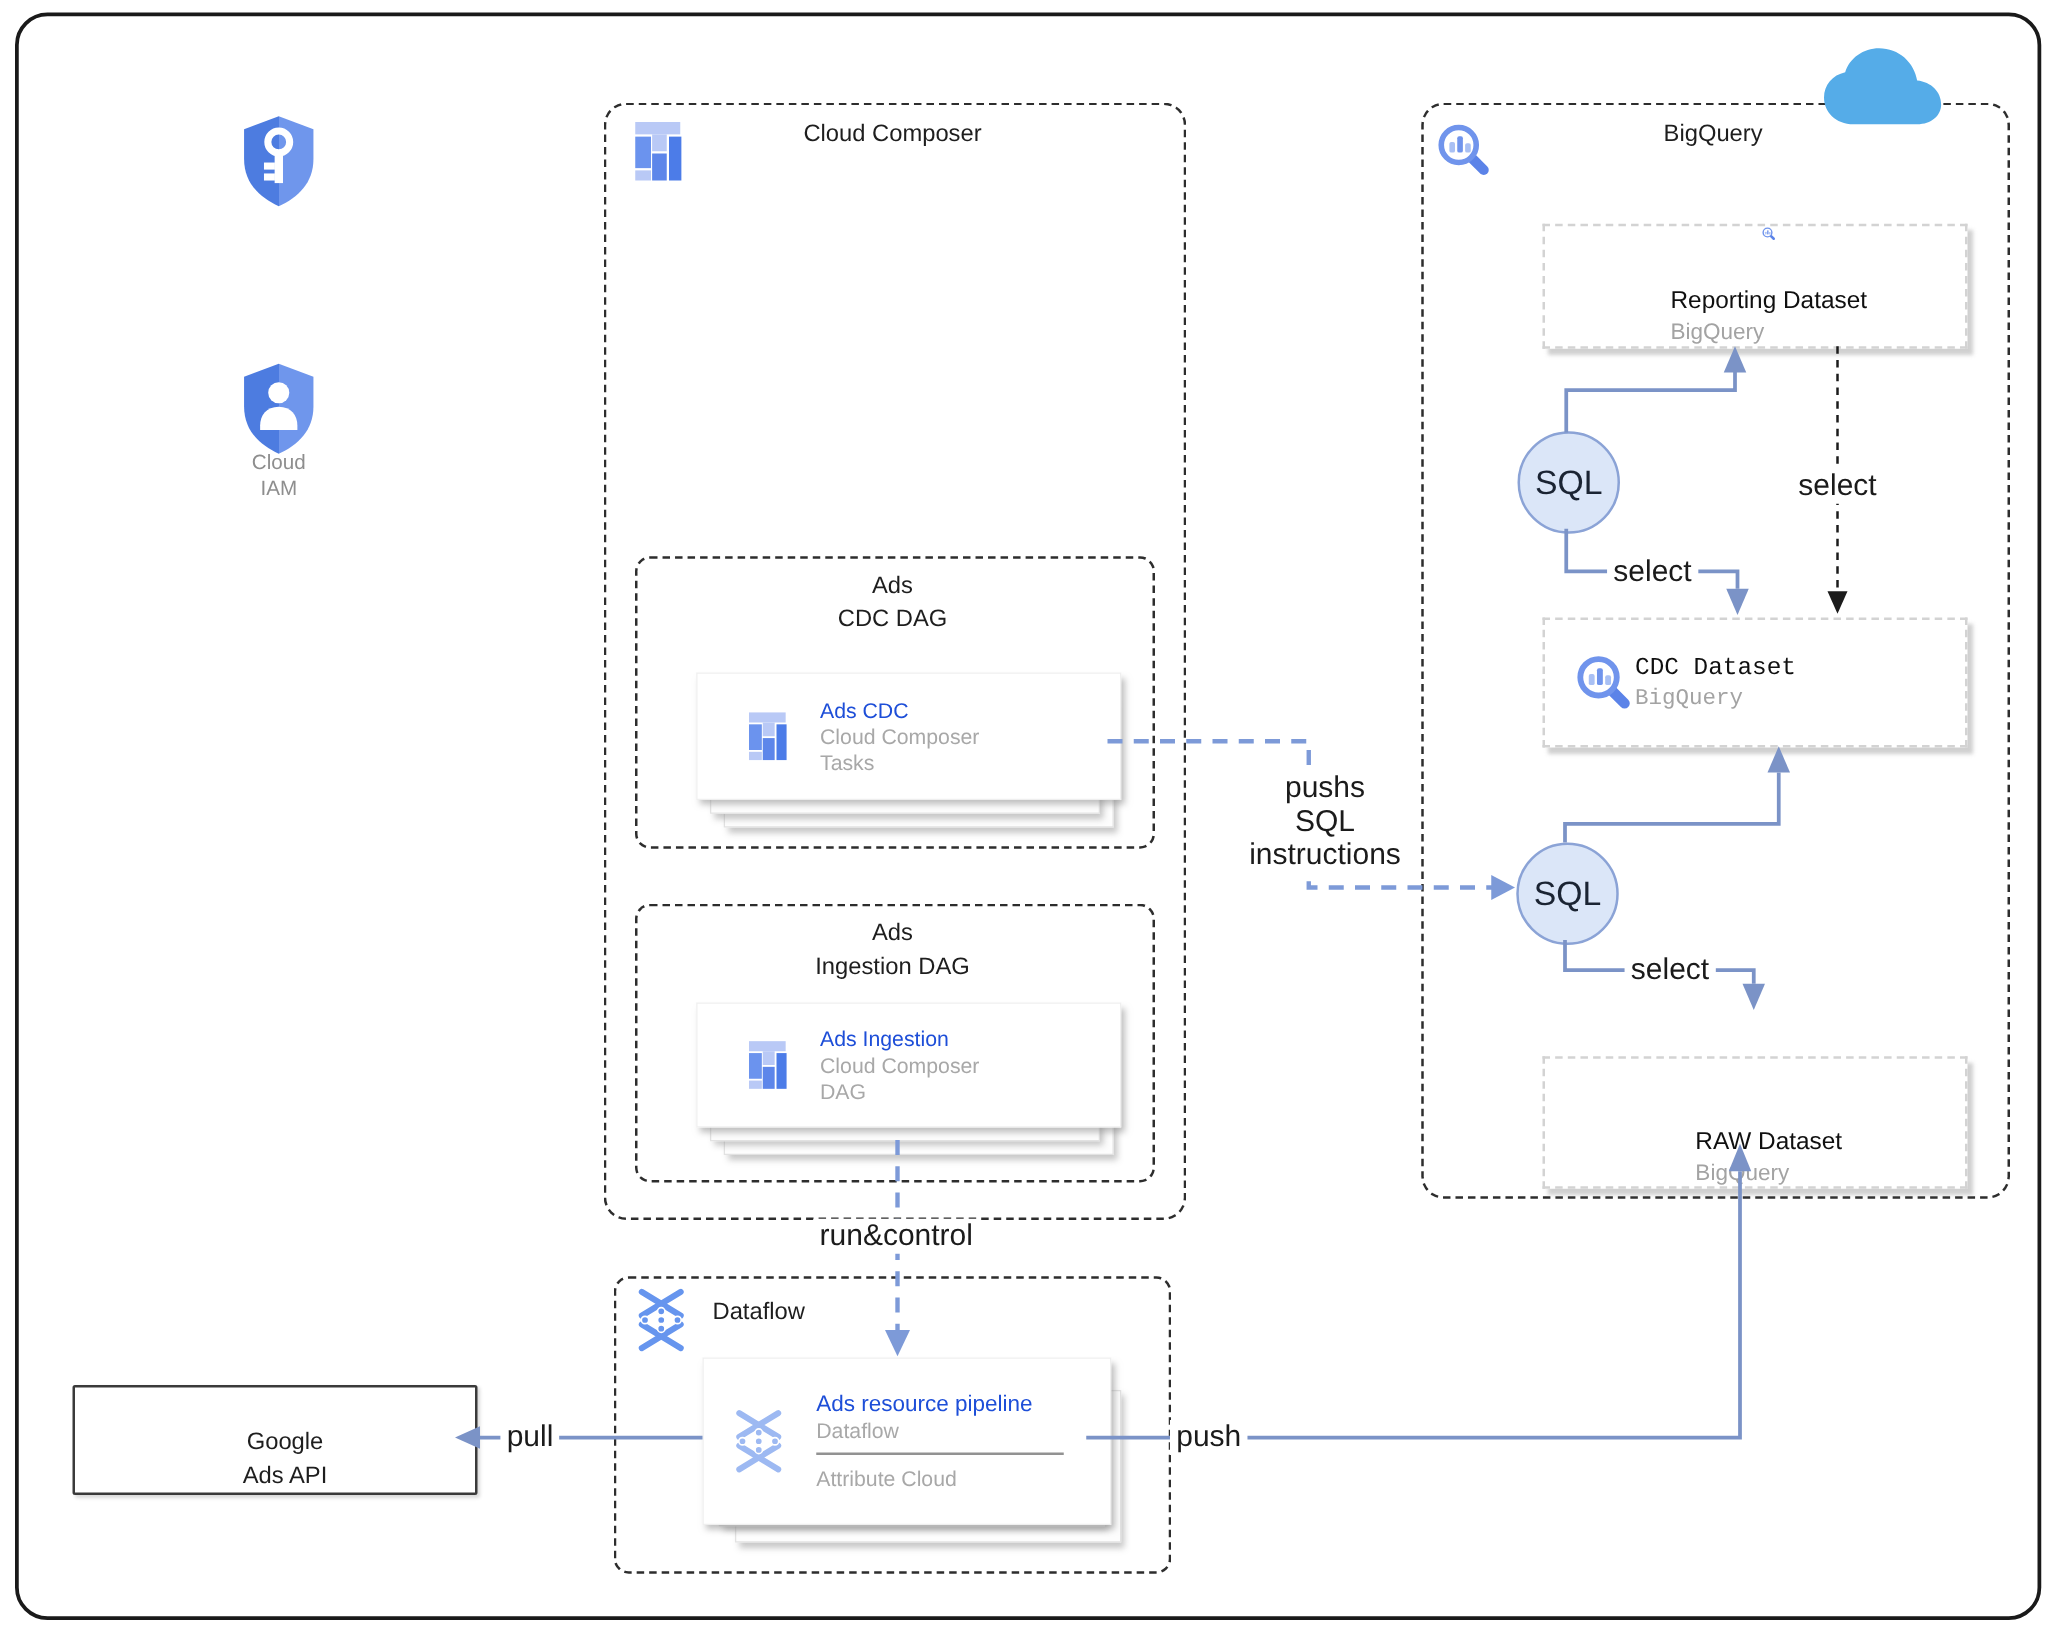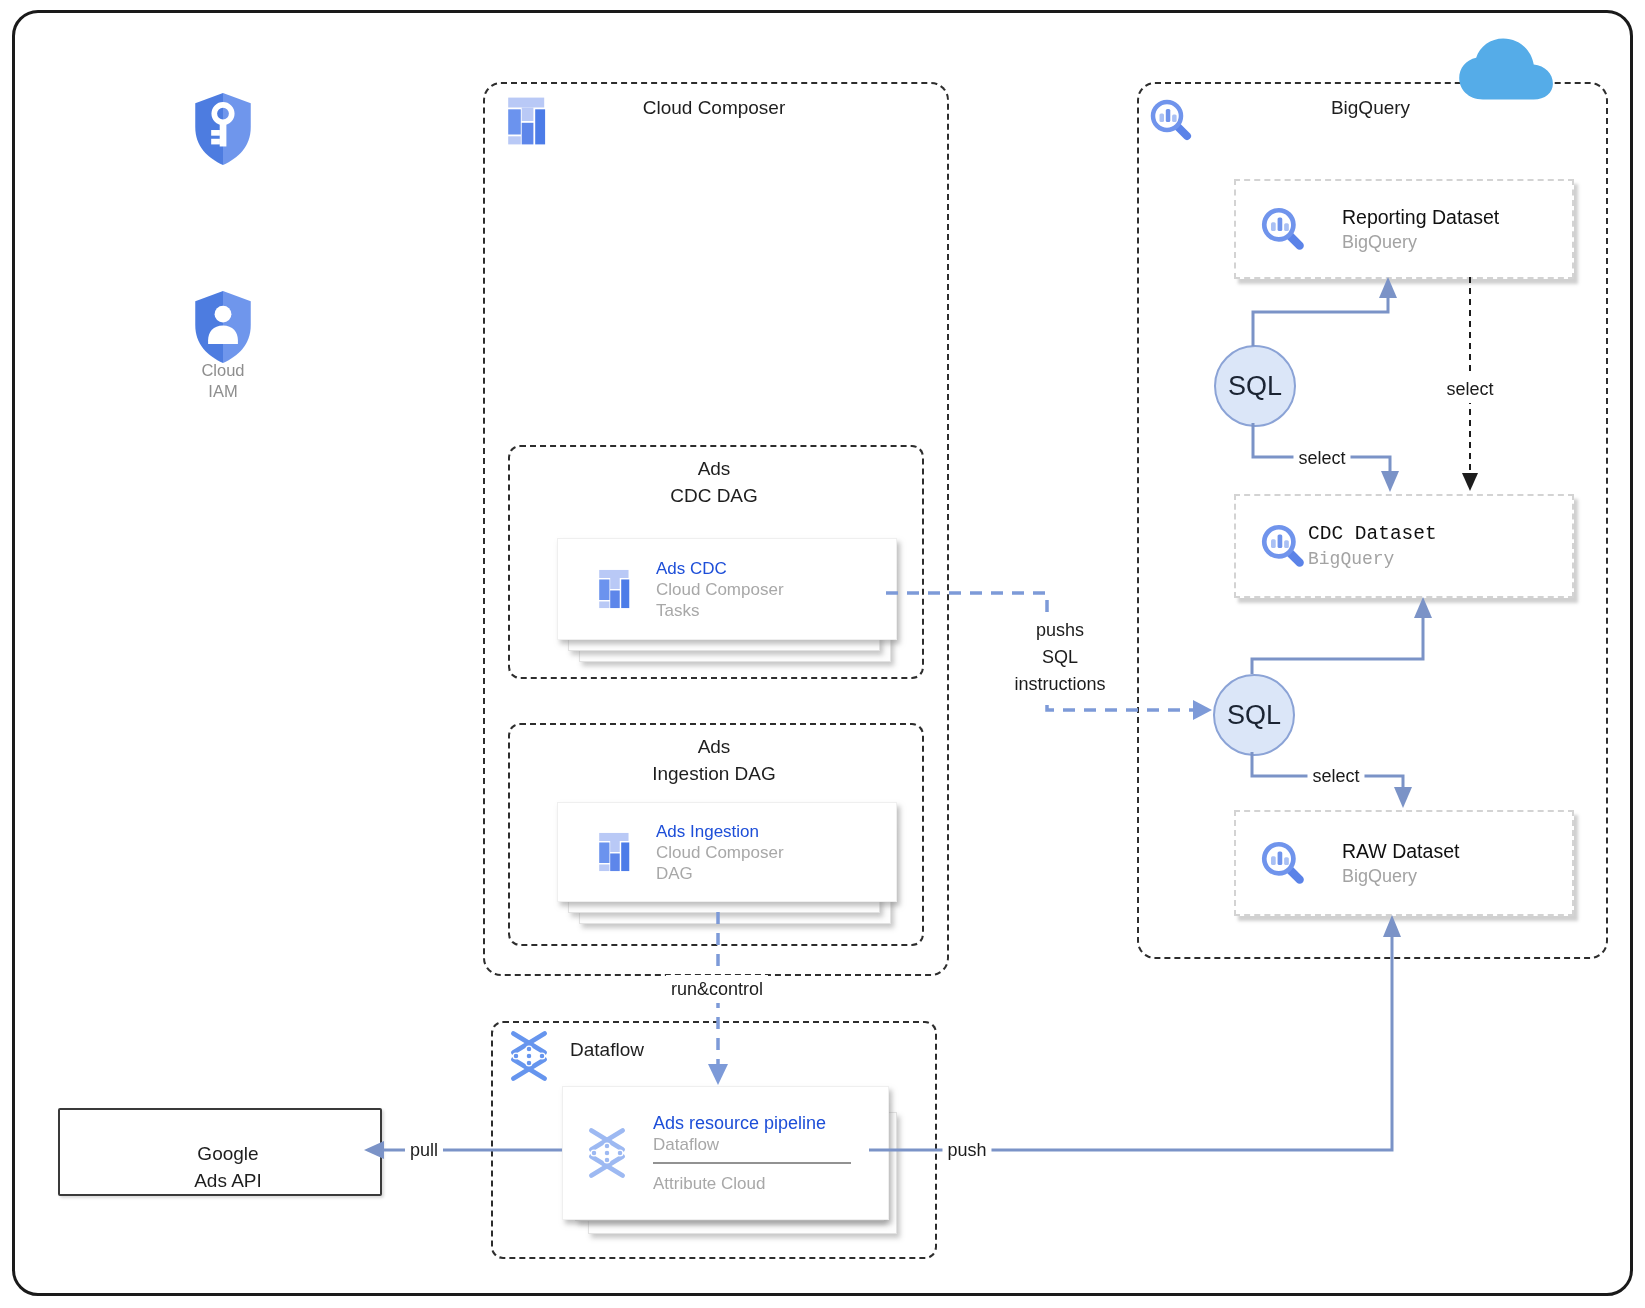--- a/index.html
+++ b/index.html
@@ -15,21 +15,21 @@
   .card{position:absolute;left:0;top:0;width:100%;height:100%;background:#fff;border:1px solid #efefef;
         box-shadow:3px 4px 5px rgba(130,130,130,.5);display:flex;align-items:center;}
   .cardtitle{font-size:17px;color:#1d4ed8;line-height:21px;}
   .cardsub{font-size:17px;color:#a8a8a8;line-height:21px;}
   .dcard{background:#fff;border:2px dashed #d3d3d3;box-shadow:4px 5px 3px rgba(150,150,150,.45);
          display:flex;align-items:center;z-index:1;}
   .dstitle{font-size:19.5px;color:#101010;line-height:26px;}
   .dssub{font-size:18px;color:#a3a3a3;line-height:24px;}
   .sql{border-radius:50%;background:#dbe6f8;border:2px solid #8ba3d6;display:flex;align-items:center;
        justify-content:center;font-size:27px;color:#1b2433;z-index:2;}
-  .elabel{position:absolute;background:#fff;font-size:18px;color:#1b1b1b;transform:translate(-50%,-50%);
+  .elabel{position:absolute;background:#fff;font-size:24px;color:#1b1b1b;transform:translate(-50%,-50%);
           padding:1px 5px;white-space:nowrap;text-align:center;z-index:5;line-height:26px;}
   .overlay{z-index:3;pointer-events:none;}
   .divline{border-top:2px solid #929292;width:198px;margin:7px 0 9px 0;}
   .apibox{background:#fff;border:2px solid #3a3a3a;border-radius:2px;box-shadow:2px 2px 3px rgba(0,0,0,.15);
           display:flex;align-items:center;z-index:1;}
 </style>
 </head>
 <body>
 
 <svg width="0" height="0" style="position:absolute" aria-hidden="true">
@@ -165,39 +165,39 @@
       </div>
     </div>
   </div>
 
   <div class="abs dashedbox" style="left:1137px;top:82px;width:467px;height:873px;"></div>
   <svg class="abs" style="left:1147px;top:96px;" width="48" height="48">
       <use href="#sym-bq"></use>
     </svg>
   <div class="abs boxtitle" style="left:1137px;top:94px;width:467px;">BigQuery</div>
 
-  <div class="abs dcard" style="left:1234px;top:179px;width:314px;height:96px;padding-left:22px;gap:34px;">
+  <div class="abs dcard" style="left:1234px;top:179px;width:314px;height:96px;padding-left:22px;gap:34px;flex-direction:column;">
     <svg width="50" height="50">
         <use href="#sym-bq"></use>
       </svg>
     <div>
       <div class="dstitle">Reporting Dataset</div>
       <div class="dssub">BigQuery</div>
     </div>
   </div>
   <div class="abs dcard" style="left:1234px;top:494px;width:314px;height:100px;padding-left:22px;font-family:Liberation Mono, monospace;">
     <svg width="50" height="50">
         <use href="#sym-bq"></use>
       </svg>
     <div>
       <div class="dstitle">CDC Dataset</div>
       <div class="dssub">BigQuery</div>
     </div>
   </div>
-  <div class="abs dcard" style="left:1234px;top:810px;width:314px;height:102px;padding-left:22px;gap:34px;">
+  <div class="abs dcard" style="left:1234px;top:845px;width:314px;height:102px;padding-left:22px;gap:53px;flex-direction:column;">
     <svg width="50" height="50">
         <use href="#sym-bq"></use>
       </svg>
     <div>
       <div class="dstitle">RAW Dataset</div>
       <div class="dssub">BigQuery</div>
     </div>
   </div>
 
   <div class="abs sql" style="left:1214px;top:345px;width:78px;height:78px;">SQL</div>

